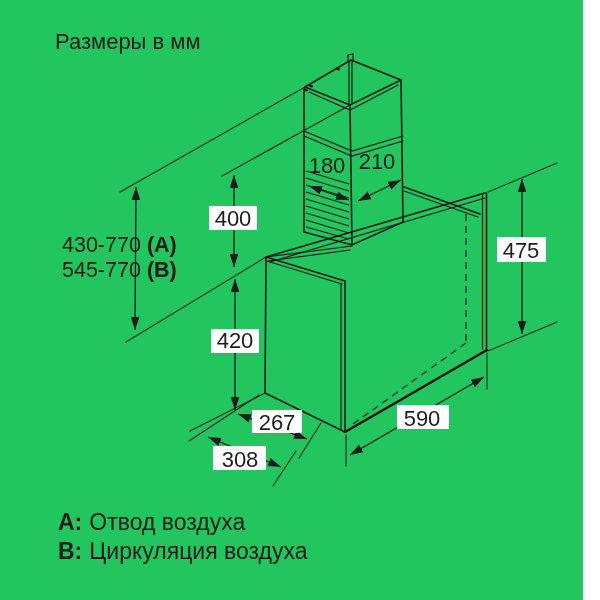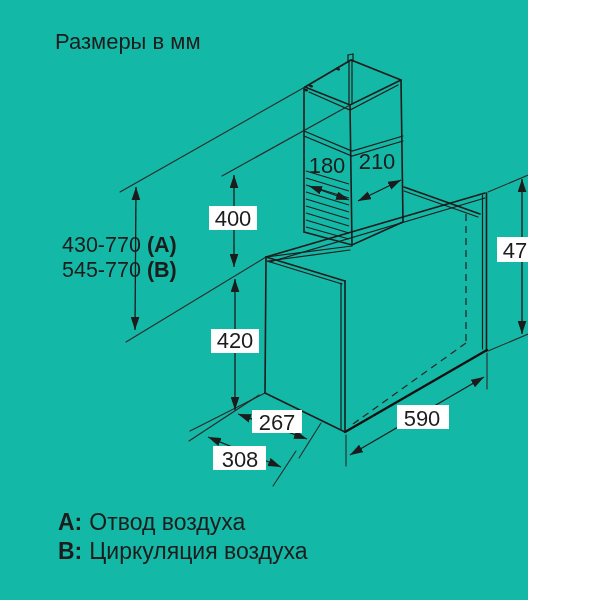--- a/index.html
+++ b/index.html
@@ -1,19 +1,19 @@
 <!DOCTYPE html>
 <html><head>
 <meta charset="utf-8">
 <style>
   html,body{margin:0;padding:0;background:#fff;}
   .page{
     position:relative;
-    width:528px;height:600px;
-    background:#14b8a6;
+    width:583px;height:600px;
+    background:#22c55e;
     font-family:"Liberation Sans", sans-serif;
     overflow:hidden;
   }
   svg{display:block;}
   svg text{
     fill:#1c1c1c;
     font-family:"Liberation Sans", sans-serif;
   }
   .stroke{stroke:#1c1c1c;fill:none;stroke-width:1.6;stroke-linecap:round;}
   .thin{stroke:#1c1c1c;fill:none;stroke-width:1.2;stroke-linecap:round;}

